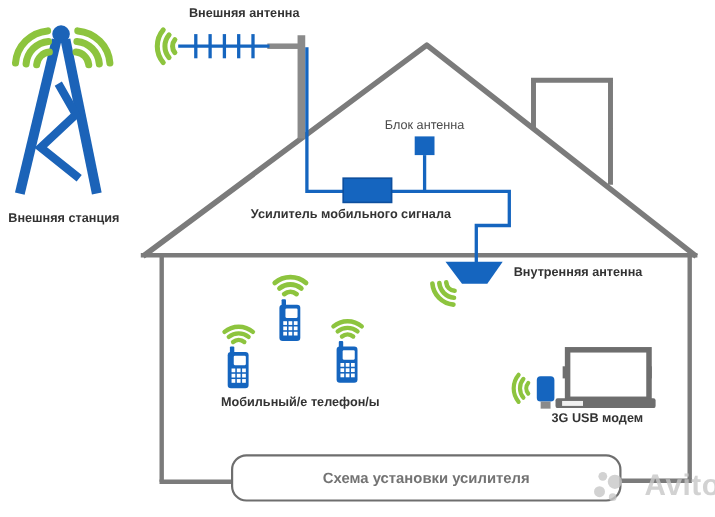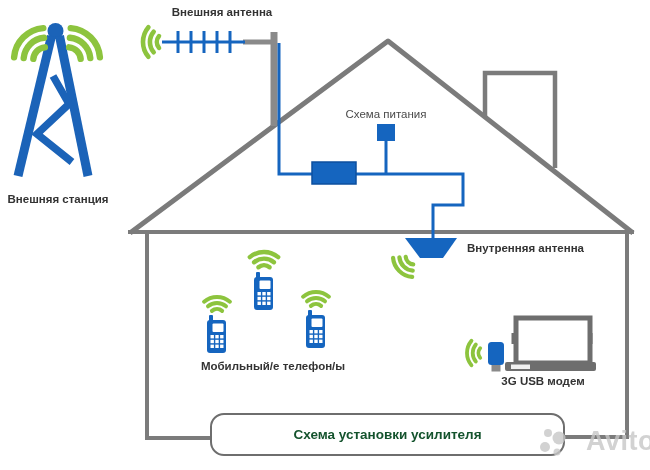--- a/index.html
+++ b/index.html
@@ -13,21 +13,21 @@
     white-space:nowrap;line-height:1;
   }
   .lbl.center{transform:translateX(-50%);}
   .lbl.light{font-weight:normal;color:#4a4a4a;}
   #title-box{
     position:absolute;left:210px;top:413px;width:355px;height:43px;
     background:#fff;border:2.5px solid #6e6e6e;border-radius:14px;
     box-sizing:border-box;display:flex;align-items:center;justify-content:center;
     z-index:2;
   }
-  #title-box .title-text{font-size:13.5px;font-weight:bold;color:#14532d;}
+  #title-box .title-text{font-size:13.5px;font-weight:bold;color:#737373;}
   #watermark{
     position:absolute;left:538px;top:424px;width:112px;height:40px;z-index:3;
     opacity:.8;pointer-events:none;
   }
   #watermark .wm-text{
     position:absolute;left:28px;top:2px;font-size:27px;font-weight:bold;
     color:#c7c7c7;letter-spacing:.5px;padding-left:20px;
   }
 </style>
 </head>
@@ -119,21 +119,22 @@
     </g>
     <g>
       <rect x="488" y="342" width="16" height="23" rx="3.5" fill="#1565bf"></rect>
       <rect x="491.5" y="365" width="9" height="6.5" fill="#8a8a8a"></rect>
     </g>
     <use href="#wifi" transform="translate(486,353) rotate(-90) scale(0.95)"></use>
   </svg>
 
   <div class="lbl center" style="left:222px;top:7px">Внешняя антенна</div>
   <div class="lbl center" style="left:58px;top:194px">Внешняя станция</div>
-  <div class="lbl center light" style="left:386px;top:109px">Схема питания</div>
+  <div class="lbl center light" style="left:386px;top:109px">Блок антенна</div>
+  <div class="lbl center" style="left:319px;top:190px">Усилитель мобильного сигнала</div>
   <div class="lbl center" style="left:273px;top:361px">Мобильный/е телефон/ы</div>
   <div class="lbl" style="left:467px;top:243px">Внутренняя антенна</div>
   <div class="lbl center" style="left:543px;top:376px">3G USB модем</div>
 
   <div id="title-box">
     <span class="title-text">Схема установки усилителя</span>
   </div>
 
   <div id="watermark">
     <svg width="30" height="36" viewBox="0 0 30 36">

